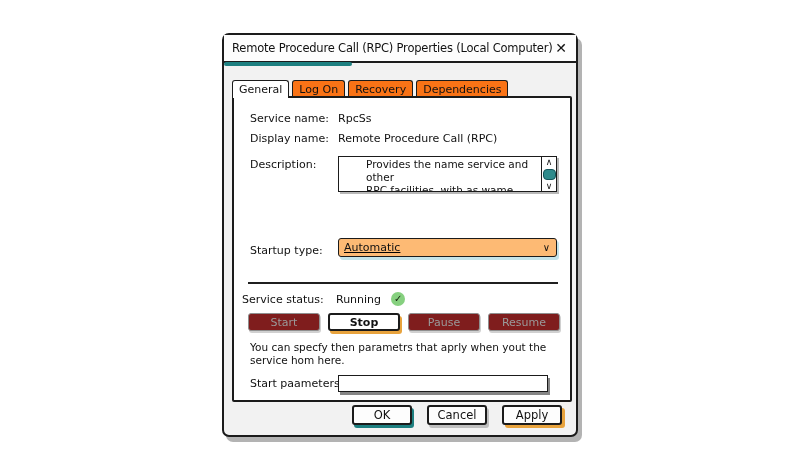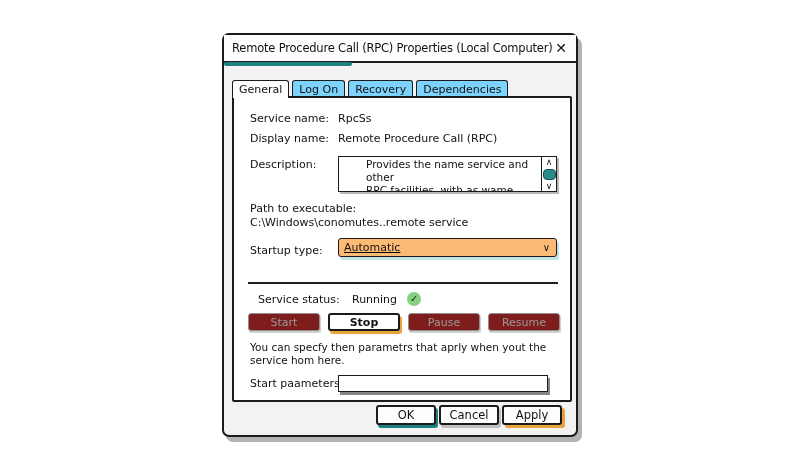--- a/index.html
+++ b/index.html
@@ -81,21 +81,21 @@
     align-items: flex-end;
     gap: 3px;
   }
   .tab {
     border: 1.6px solid #1b1b1b;
     border-bottom: none;
     border-radius: 3px 3px 0 0;
     padding: 2px 6px 2px 6px;
     font-size: 11px;
     color: #111;
-    background: #7dd3fc;
+    background: #f97316;
     line-height: 13px;
     box-sizing: border-box;
   }
   .tab.active {
     background: #ffffff;
     position: relative;
     z-index: 4;
   }
 
   
@@ -225,21 +225,21 @@
   #separator {
     position: absolute;
     left: 14px;
     top: 184px;
     width: 310px;
     height: 0;
     border-top: 2px solid #1f1f1f;
   }
 
   
-  #row-status { left: 24px; top: 194px; align-items: center; gap: 6px; }
+  #row-status { left: 8px; top: 194px; align-items: center; gap: 6px; }
   #row-status .lbl { width: 88px; }
   #status-value { font-size: 11px; color: #111; }
   #status-check {
     width: 14px; height: 14px;
     border-radius: 50%;
     background: #86d07f;
     display: flex;
     align-items: center;
     justify-content: center;
     font-size: 10px;
@@ -303,21 +303,21 @@
   }
 
   
   #footer {
     position: absolute;
     left: 0;
     bottom: 10px;
     width: 100%;
     display: flex;
     justify-content: flex-end;
-    gap: 3px;
+    gap: 15px;
     padding-right: 14px;
     box-sizing: border-box;
   }
   .foot-btn {
     width: 60px;
     height: 20px;
     border: 2px solid #1b1b1b;
     border-radius: 3px;
     background: #fdfdfd;
     font-size: 11.5px;
@@ -368,24 +368,20 @@
 RPC facilities, with as wame more
 and enable communication between</div>
         <div id="desc-scroll">
           <div class="scroll-arrow">∧</div>
           <div id="scroll-thumb"></div>
           <div class="scroll-arrow">∨</div>
         </div>
       </div>
     </div>
 
-    <div class="row" id="row-path">
-      <div class="lbl">Path to executable:</div>
-      <div id="path-value">C:\Windows\conomutes..remote service</div>
-    </div>
 
     <div class="row" id="row-startup">
       <div class="lbl">Startup type:</div>
       <div id="startup-select">
         <div id="startup-value">Automatic</div>
         <div id="startup-chevron">∨</div>
       </div>
     </div>
 
     <div id="separator"></div>

